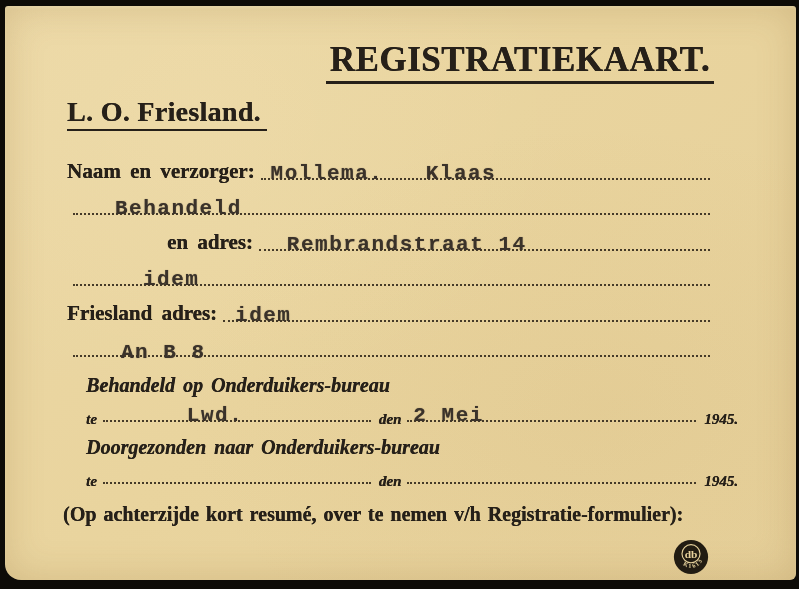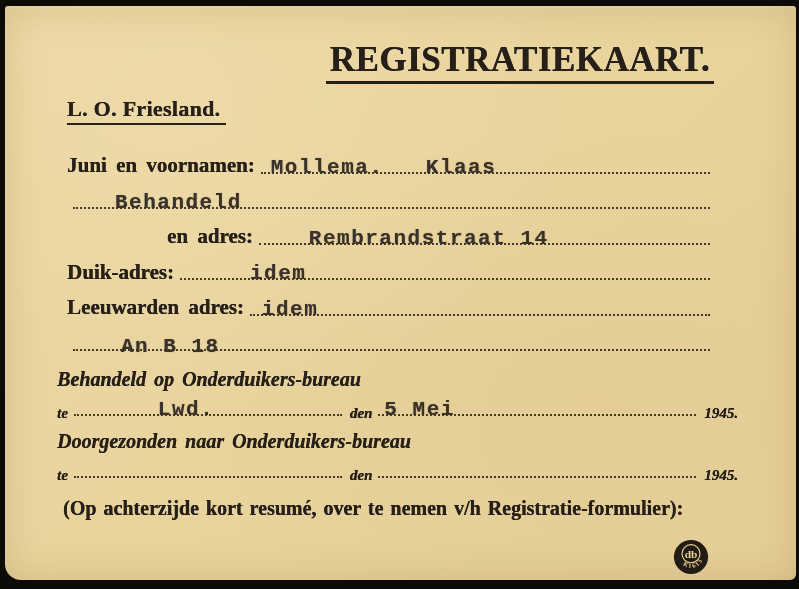--- a/index.html
+++ b/index.html
@@ -35,21 +35,21 @@
     padding: 0 4px 4px 4px;
     border-bottom: 3px solid #262019;
     text-shadow: 0.4px 0 0 #262019;
     text-align: right;
   }
 
   
   .org {
     margin: 12px 16px 0 62px;
     width: fit-content;
-    font-size: 22px;
+    font-size: 28px;
     font-weight: 700;
     letter-spacing: 0.3px;
     padding: 0 6px 1px 0;
     border-bottom: 2px solid #262019;
     text-shadow: 0.3px 0 0 #262019;
   }
 
   
   .rows { margin: 17px 86px 0 62px; }
   .row {
@@ -79,21 +79,21 @@
     font-family: "Liberation Mono", monospace;
     font-size: 21px;
     font-weight: 700;
     letter-spacing: 1.5px;
     color: #3a322a;
     white-space: pre;
     text-shadow: 0 0 1px rgba(58,50,42,0.55);
   }
 
   
-  .proc { margin: 4px 58px 0 52px; }
+  .proc { margin: 4px 58px 0 81px; }
   .proc-heading {
     font-size: 20px;
     font-weight: 700;
     font-style: italic;
     word-spacing: 3px;
     height: 31px;
     display: flex;
     align-items: flex-end;
     line-height: 1.1;
     text-shadow: 0.3px 0 0 #262019;
@@ -142,75 +142,74 @@
 
   <div class="title-wrap">
     <div class="title">REGISTRATIEKAART.</div>
   </div>
 
   <div class="org">L. O. Friesland.</div>
 
   <div class="rows">
 
     <div class="row">
-      <span class="lbl">Juni en voornamen:</span>
+      <span class="lbl">Naam en verzorger:</span>
       <span class="leader">
         <span class="typed" style="left:10px">Mollema.   Klaas</span>
       </span>
     </div>
 
 
     <div class="row">
       <span class="leader">
         <span class="typed" style="left:42px">Behandeld</span>
       </span>
     </div>
 
     <div class="row indent">
       <span class="lbl">en adres:</span>
       <span class="leader">
-        <span class="typed" style="left:50px">Rembrandstraat 14</span>
-      </span>
-    </div>
-
-    <div class="row">
-      <span class="lbl">Duik-adres:</span>
+        <span class="typed" style="left:28px">Rembrandstraat 14</span>
+      </span>
+    </div>
+
+    <div class="row">
       <span class="leader">
         <span class="typed" style="left:70px">idem</span>
       </span>
     </div>
 
     <div class="row">
-      <span class="lbl">Leeuwarden adres:</span>
+      <span class="lbl">Friesland adres:</span>
       <span class="leader">
         <span class="typed" style="left:12px">idem</span>
       </span>
     </div>
 
     <div class="row">
       <span class="leader">
-        <span class="typed" style="left:48px; bottom:-9px">An B 18</span>
+        <span class="typed" style="left:48px; bottom:-9px">An B 8</span>
       </span>
     </div>
 
   </div>
 
   <div class="proc">
 
     <div class="proc-heading">Behandeld op Onderduikers-bureau</div>
 
     <div class="proc-line">
       <span class="lbl-i">te</span>
       <span class="leader te-leader">
         <span class="typed" style="left:84px">Lwd.</span>
       </span>
       <span class="gap"></span>
       <span class="lbl-i">den</span>
       <span class="leader den-leader">
-        <span class="typed" style="left:6px">5 Mei</span>
+        <span class="typed" style="left:6px">2 Mei</span>
       </span>
       <span class="gap"></span>
       <span class="lbl-i">1945.</span>
     </div>
 
     <div class="proc-heading">Doorgezonden naar Onderduikers-bureau</div>
 
     <div class="proc-line">
       <span class="lbl-i">te</span>
       <span class="leader te-leader"></span>

